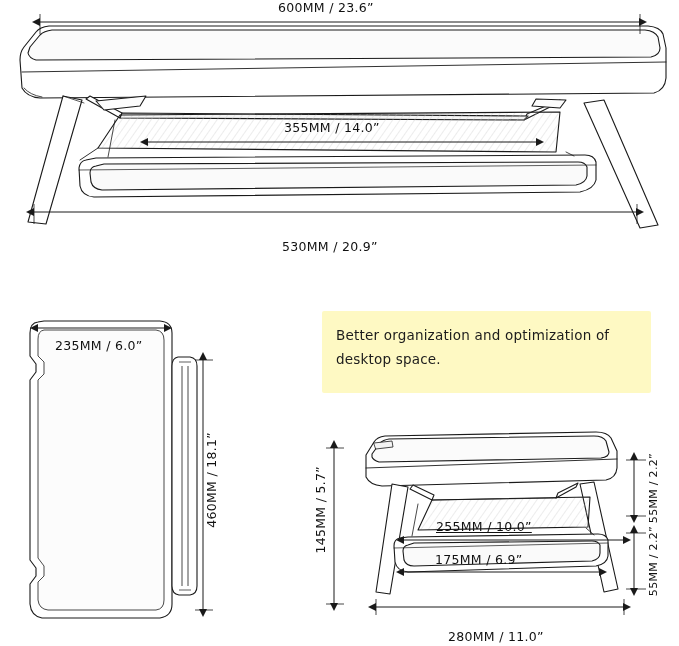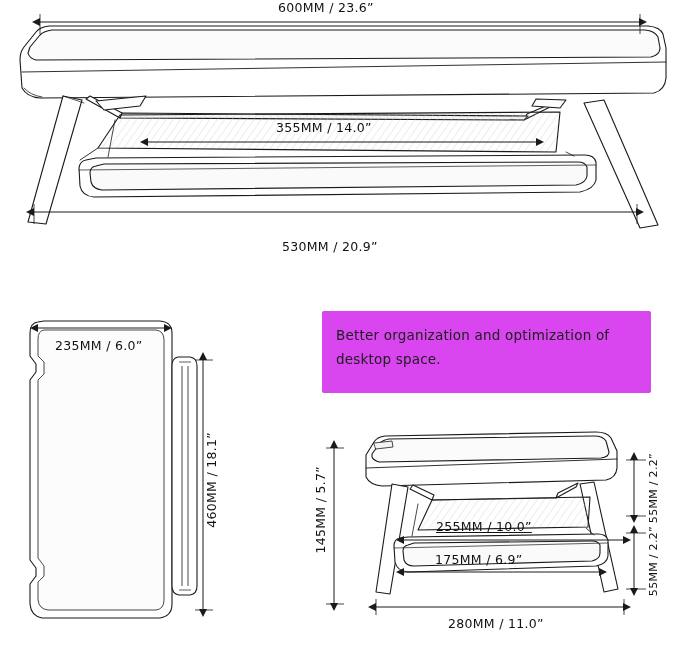--- a/index.html
+++ b/index.html
@@ -24,21 +24,21 @@
   .dimlabel.vert{
     writing-mode:vertical-rl;
     text-orientation:mixed;
     transform:rotate(180deg);
     line-height:1.15;
   }
   .notebox{
     position:absolute;
     left:322px;top:311px;
     width:329px;height:82px;
-    background:#d946ef;
+    background:#fef9c3;
     border-radius:2px;
   }
   .notebox .line{
     position:absolute;
     left:14px;
     font-size:13.5px;
     color:#1c1c1c;
     white-space:nowrap;
     letter-spacing:.2px;
   }
@@ -165,31 +165,31 @@
 
       <line x1="404" y1="572" x2="600" y2="572" marker-start="url(#arrL)" marker-end="url(#arrR)"></line>
 
       <line x1="376" y1="607" x2="624" y2="607" marker-start="url(#arrL)" marker-end="url(#arrR)"></line>
       <line x1="376" y1="599" x2="376" y2="615" stroke-width="0.8"></line>
       <line x1="624" y1="599" x2="624" y2="615" stroke-width="0.8"></line>
     </g>
   </svg>
 
   <div class="dimlabel" style="left:278px;top:0px;">600MM / 23.6”</div>
-  <div class="dimlabel" style="left:276px;top:120px;">355MM / 14.0”</div>
+  <div class="dimlabel" style="left:284px;top:120px;">355MM / 14.0”</div>
   <div class="dimlabel" style="left:282px;top:198px;margin-top:41px;">530MM / 20.9”</div>
 
   <div class="dimlabel" style="left:55px;top:338px;">235MM / 6.0”</div>
   <div class="dimlabel vert" style="left:205px;top:432px;width:18px;text-align:center;">460MM / 18.1”</div>
 
   <div class="dimlabel vert" style="left:314px;top:466px;width:18px;text-align:center;">145MM / 5.7”</div>
   <div class="dimlabel vert" style="left:648px;top:453px;width:18px;text-align:center;font-size:11px;">55MM / 2.2”</div>
   <div class="dimlabel vert" style="left:648px;top:526px;width:18px;text-align:center;font-size:11px;">55MM / 2.2”</div>
   <div class="dimlabel" style="left:436px;top:519px;text-decoration:underline;">255MM / 10.0”</div>
   <div class="dimlabel" style="left:435px;top:552px;">175MM / 6.9”</div>
-  <div class="dimlabel" style="left:448px;top:616px;">280MM / 11.0”</div>
+  <div class="dimlabel" style="left:448px;top:629px;">280MM / 11.0”</div>
 
   <div class="notebox">
     <div class="line l1">Better organization and optimization of</div>
     <div class="line l2">desktop space.</div>
   </div>
 
 </div>
 
 </body></html>

